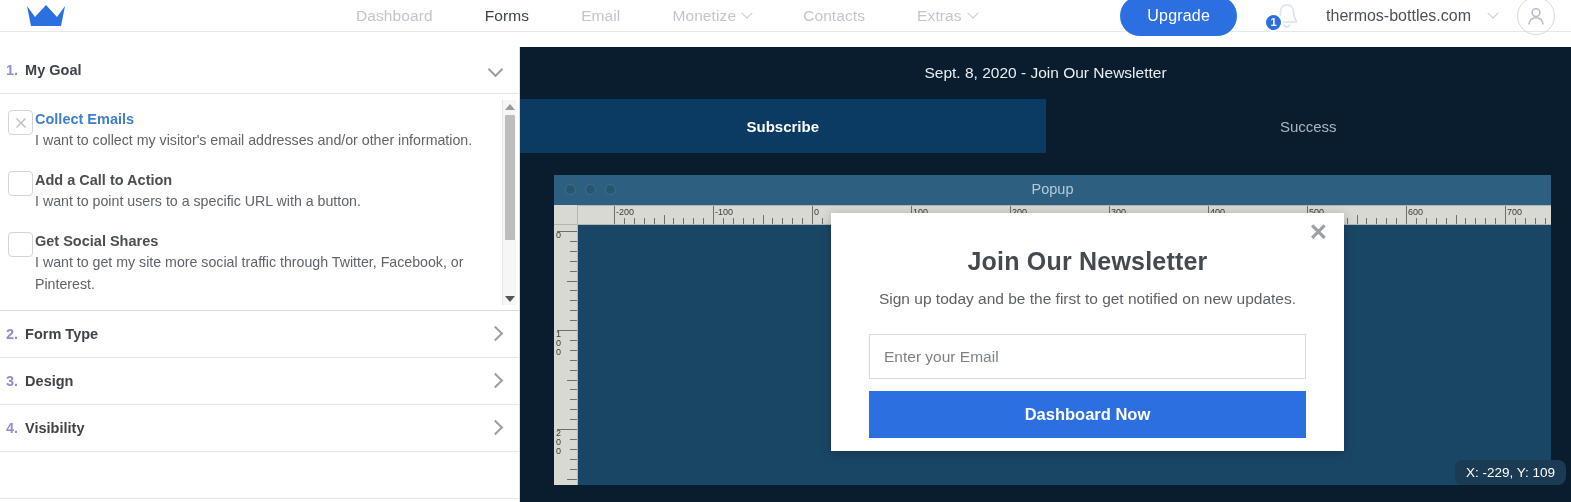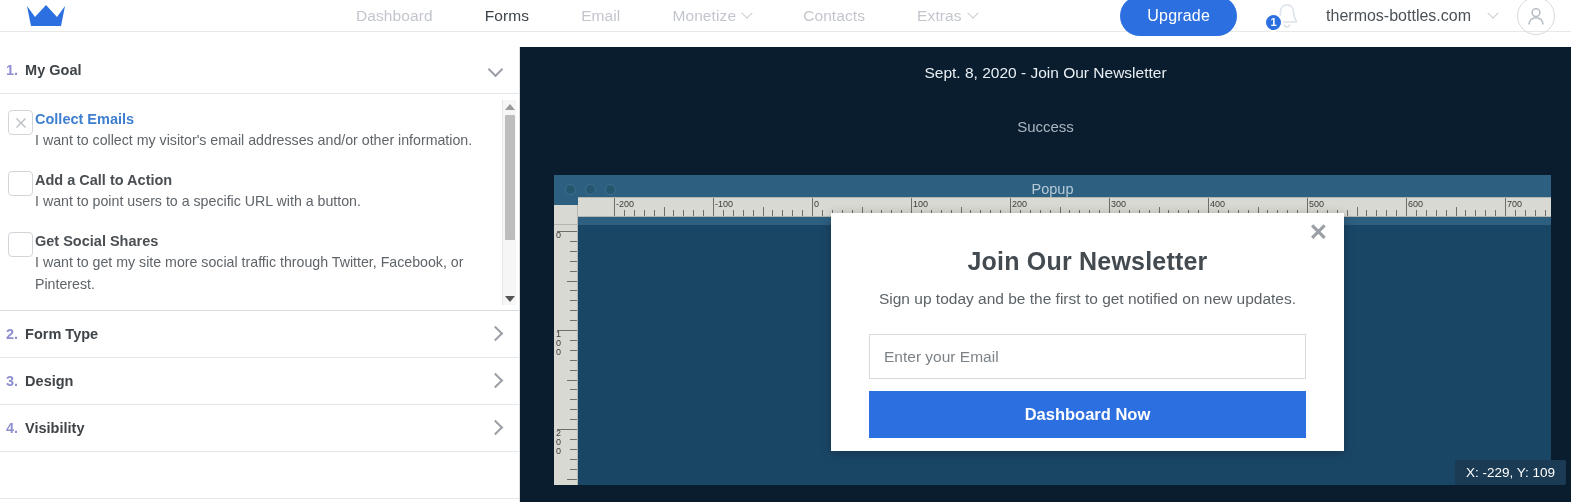--- a/index.html
+++ b/index.html
@@ -136,21 +136,21 @@
   .dots { position: absolute; left: 11px; top: 9px; display: flex; gap: 9px; }
   .dot {
     width: 11px; height: 11px; border-radius: 50%; background: #27566f;
     border: 1px solid #3b7090;
   }
   .ed-label {
     position: absolute; left: 0; right: 0; top: 6px; text-align: center;
     color: #b7cad8; font-size: 14.5px;
   }
   .ruler-h {
-    position: absolute; left: 24px; top: 22px; right: 0; height: 20px;
+    position: absolute; left: 24px; top: 30px; right: 0; height: 20px;
     background: #d9d9d4; border-top: 1px solid #b6b6b0; border-bottom: 1px solid #b6b6b0;
     overflow: hidden;
   }
   .ruler-v {
     position: absolute; left: 0; top: 50px; bottom: 0; width: 24px;
     background: #d9d9d4; border-right: 1px solid #b6b6b0;
     overflow: hidden;
   }
   .corner {
     position: absolute; left: 0; top: 30px; width: 24px; height: 20px;
@@ -192,21 +192,21 @@
   .popup-input::placeholder { color: #7c8388; }
   .popup-btn {
     margin-top: 12px; width: 100%; height: 47px; background: #2b6fe0;
     border: none; color: #fff; font-size: 16.5px; font-weight: bold;
     font-family: inherit; cursor: pointer;
   }
 
   .coord {
     position: absolute; right: 5px; bottom: 17px;
     background: #1b3a53; color: #ffffff; font-size: 13.5px;
-    padding: 5px 11px; border-radius: 2px;
+    padding: 5px 11px; border-radius: 8px;
   }
   .botbar {
     position: absolute; left: 0; bottom: 0; width: 1051px; height: 17px;
     background: #0a1d2e;
   }
 </style>
 </head>
 <body>
 
 <div class="app">
@@ -337,20 +337,21 @@
     </div>
 
     <div class="acc-head"></div>
   </div>
 
   <div class="preview">
 
     <div class="pv-title">Sept. 8, 2020 - Join Our Newsletter</div>
 
     <div class="pv-tabs">
+      <div class="pv-tab active">Subscribe</div>
       <div class="pv-tab">Success</div>
     </div>
 
     <div class="canvas-area">
       <div class="editor">
 
         <div class="ed-bar">
           <div class="dots">
             <span class="dot"></span>
             <span class="dot"></span>

